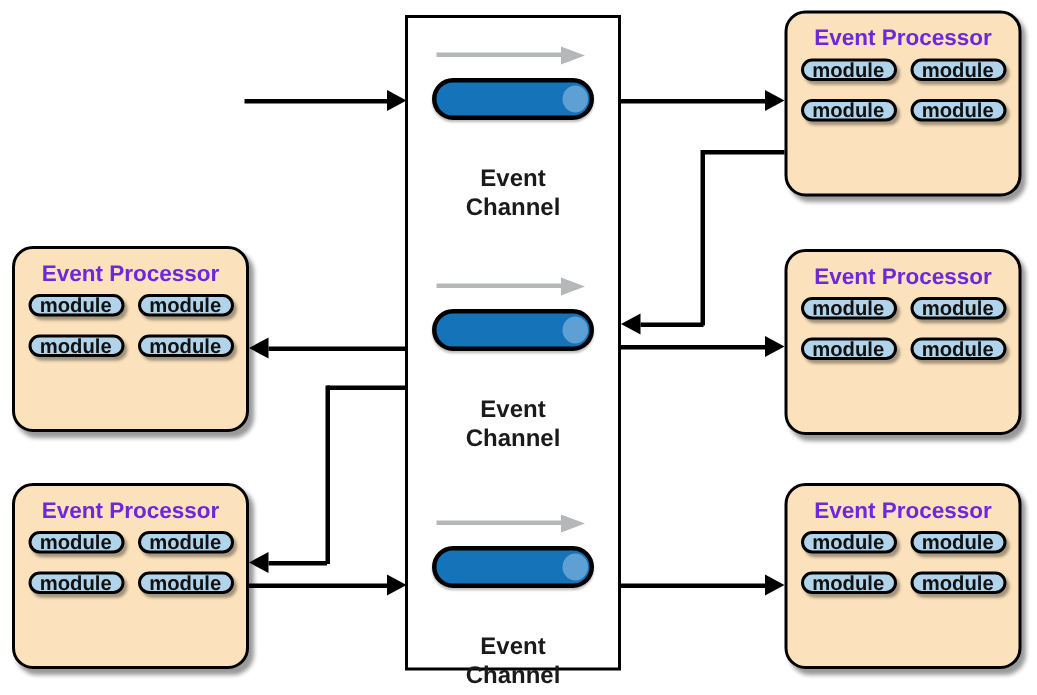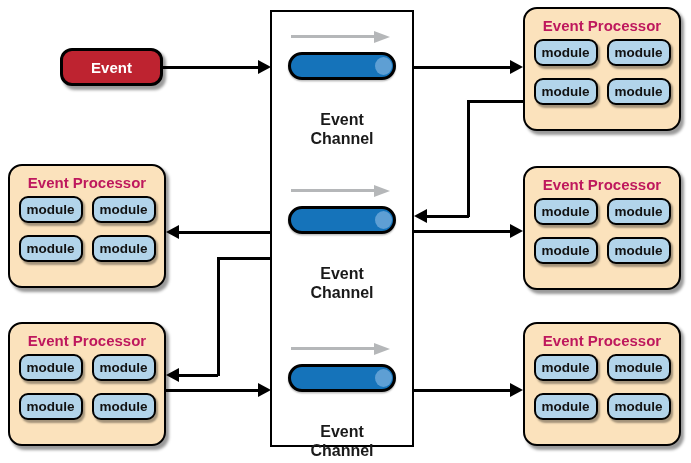--- a/index.html
+++ b/index.html
@@ -87,32 +87,32 @@
     width: 158px; height: 124px;
     background: var(--processor-tan);
     border: 2.5px solid var(--line-black);
     border-radius: 14px;
     box-shadow: 3px 3.5px 3px rgba(0,0,0,0.40);
     display: flex; flex-direction: column; align-items: center;
   }
   .processor-title {
     margin-top: 8px;
     font-size: 15px; font-weight: 600;
-    color: #be185d;
+    color: #6d28d9;
     white-space: nowrap;
   }
   .module-grid {
     margin-top: 5px;
     display: grid;
     grid-template-columns: 64px 64px;
     column-gap: 9px;
     row-gap: 12px;
   }
   .module {
-    width: 64px; height: 27px;
+    width: 64px; height: 15px;
     background: var(--module-blue);
     border: 2.5px solid var(--line-black);
     border-radius: 9px;
     display: flex; align-items: center; justify-content: center;
     font-size: 13.5px; font-weight: 600;
     color: #111111;
     box-shadow: 2px 2.5px 2px rgba(0,0,0,0.35);
   }
 
   
@@ -129,23 +129,20 @@
     border-top: 7px solid transparent;
     border-bottom: 7px solid transparent;
     border-right: 13px solid var(--line-black);
   }
 </style>
 </head>
 <body>
 
 <div class="canvas">
 
-  <div class="event-pill">
-    <span>Event</span>
-  </div>
 
   <div class="channel-box"></div>
 
   <div class="channel-section" style="top:24px">
     <div class="flow-line"></div>
     <div class="flow-head"></div>
     <div class="cylinder">
       <div class="cylinder-cap"></div>
     </div>
     <div class="channel-label">Event Channel</div>

